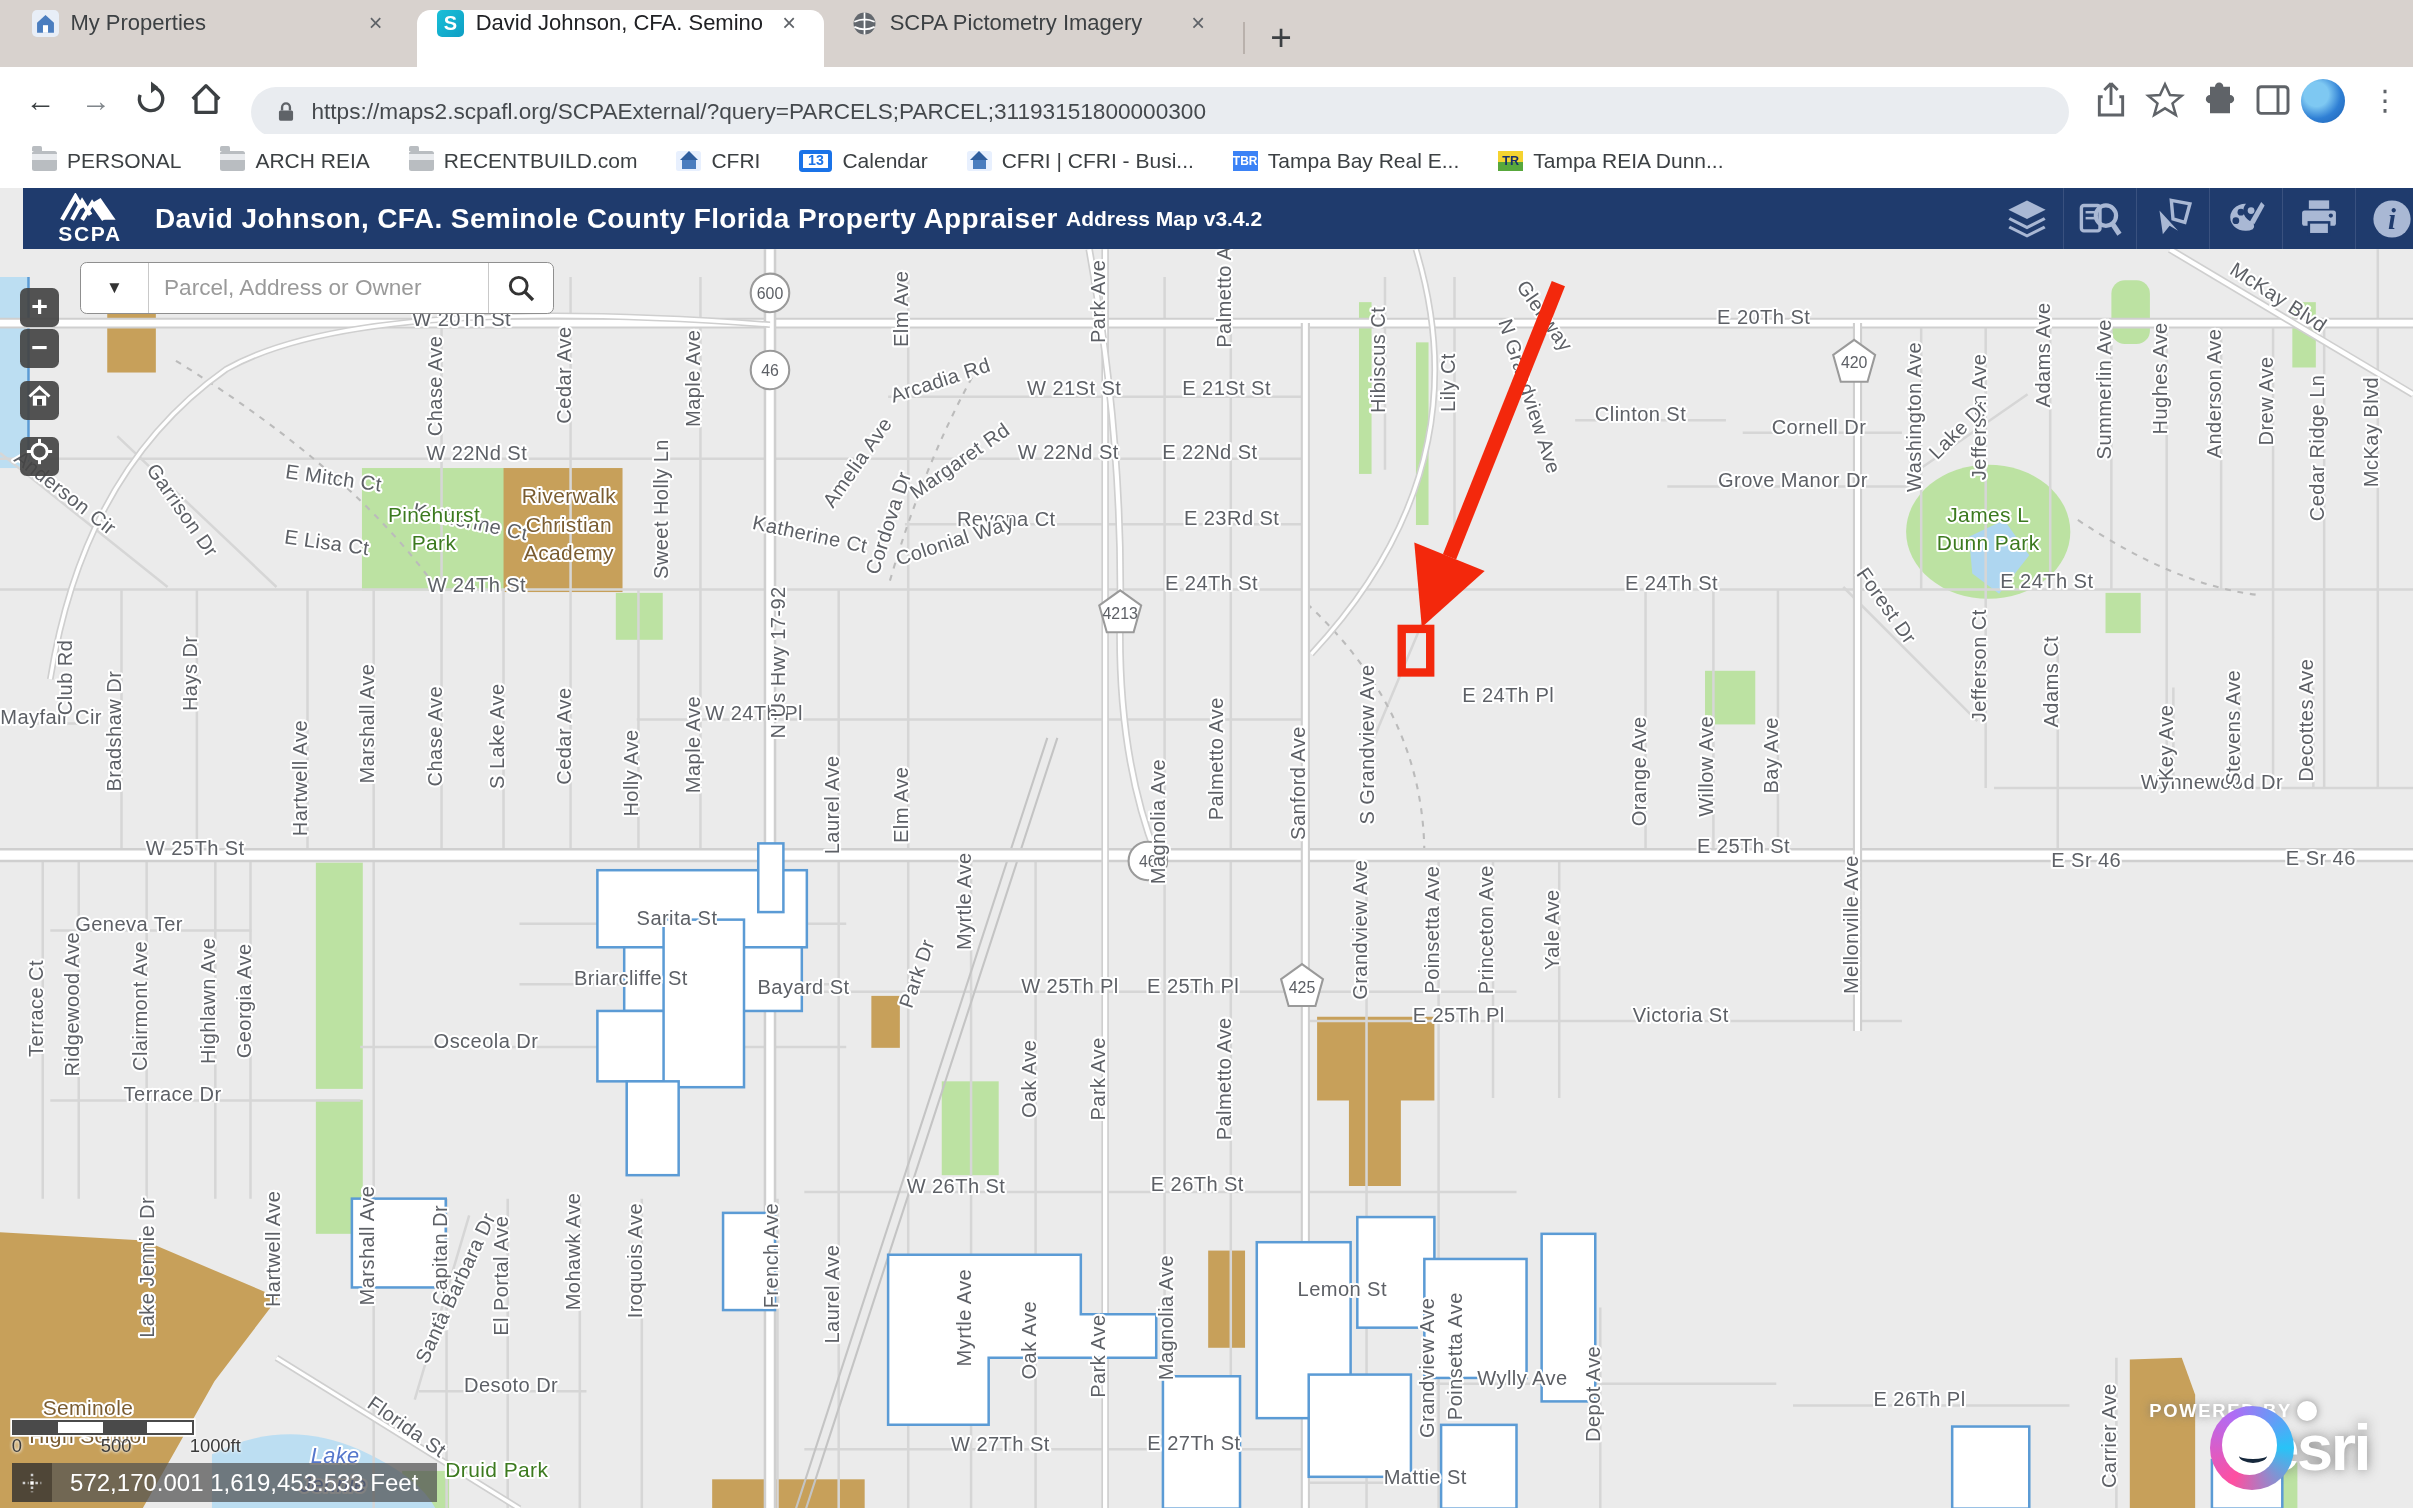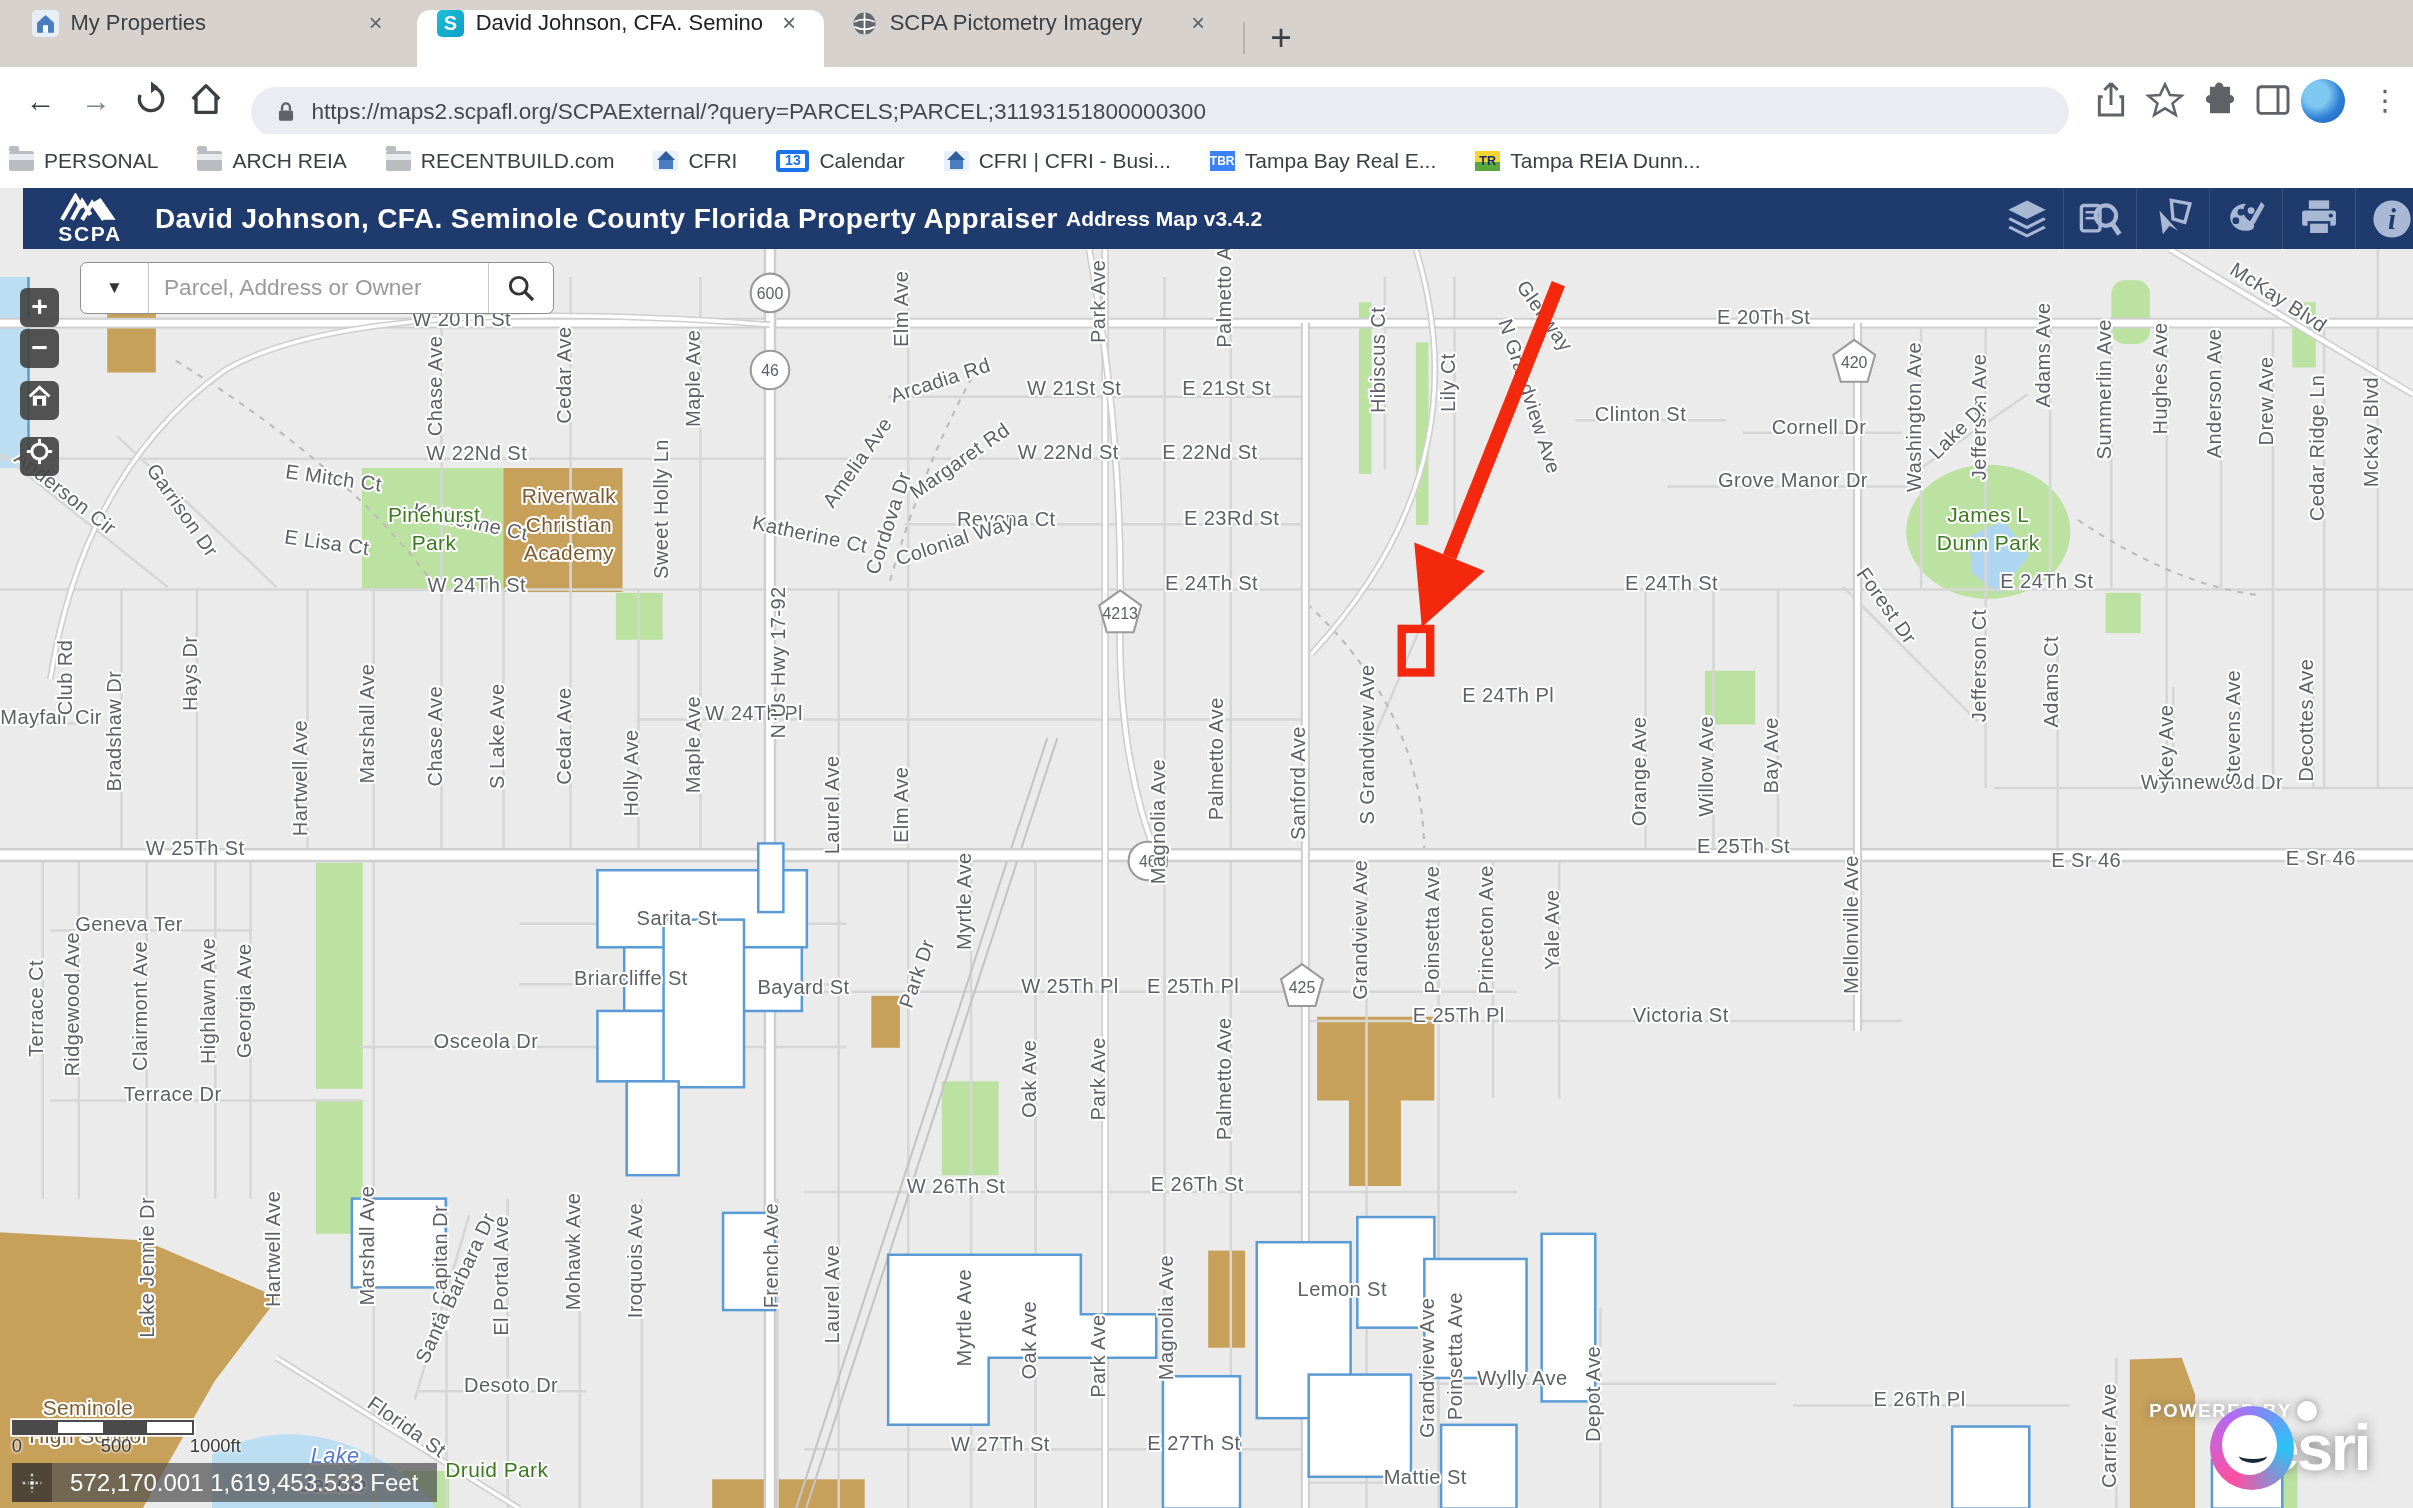--- a/index.html
+++ b/index.html
@@ -29,21 +29,21 @@
     border-radius:25px;display:flex;align-items:center;margin-top:12px;}
   #omnibox .lock{margin-left:23.5px;flex:0 0 22px;}
   #urltext{margin-left:15px;font-size:22.6px;color:#45494d;white-space:nowrap;overflow:hidden;}
   .tool-ic{position:absolute;top:13.4px;width:40px;height:40px;}
   #avatar{position:absolute;left:2301px;top:11.7px;width:44px;height:44px;border-radius:50%;
     background:radial-gradient(circle at 35% 35%,#7ec8f2 0 30%,#2f7fd4 60%,#1b5fb0);}
   #kebab{position:absolute;left:2368px;top:10px;font-size:28.5px;color:#5f6368;width:34px;
     text-align:center;line-height:47px;}
   
   #bookmarks{top:134px;height:54px;background:#ffffff;display:flex;align-items:center;
-    padding-left:9px;box-sizing:border-box;gap:39px;}
+    padding-left:32px;box-sizing:border-box;gap:39px;}
   .bm{display:flex;align-items:center;gap:10px;font-size:21px;color:#3c4043;white-space:nowrap;}
   .bm-ic{width:25px;height:20px;position:relative;flex:0 0 25px;}
   .ic-folder{background:#b9bdc1;border-radius:2.5px;}
   .ic-folder:before{content:"";position:absolute;top:-5px;left:0;width:10px;height:5px;
     background:#b9bdc1;border-radius:1.7px 1.7px 0 0;}
   .ic-folder:after{content:"";position:absolute;top:3.4px;left:0;right:0;height:5.9px;background:#e9ebee;}
   .ic-cal{background:#fff;border:4.2px solid #1a73e8;border-radius:3.4px;color:#1a73e8;
     font-size:14.2px;font-weight:bold;text-align:center;line-height:13.4px;height:13.4px;width:18.4px;}
   .ic-house{background:#e8f0fe;border-radius:2.5px;}
   .ic-house:before{content:"";position:absolute;left:5.9px;top:8.4px;width:13.4px;height:9.2px;background:#4a7dbf;}

